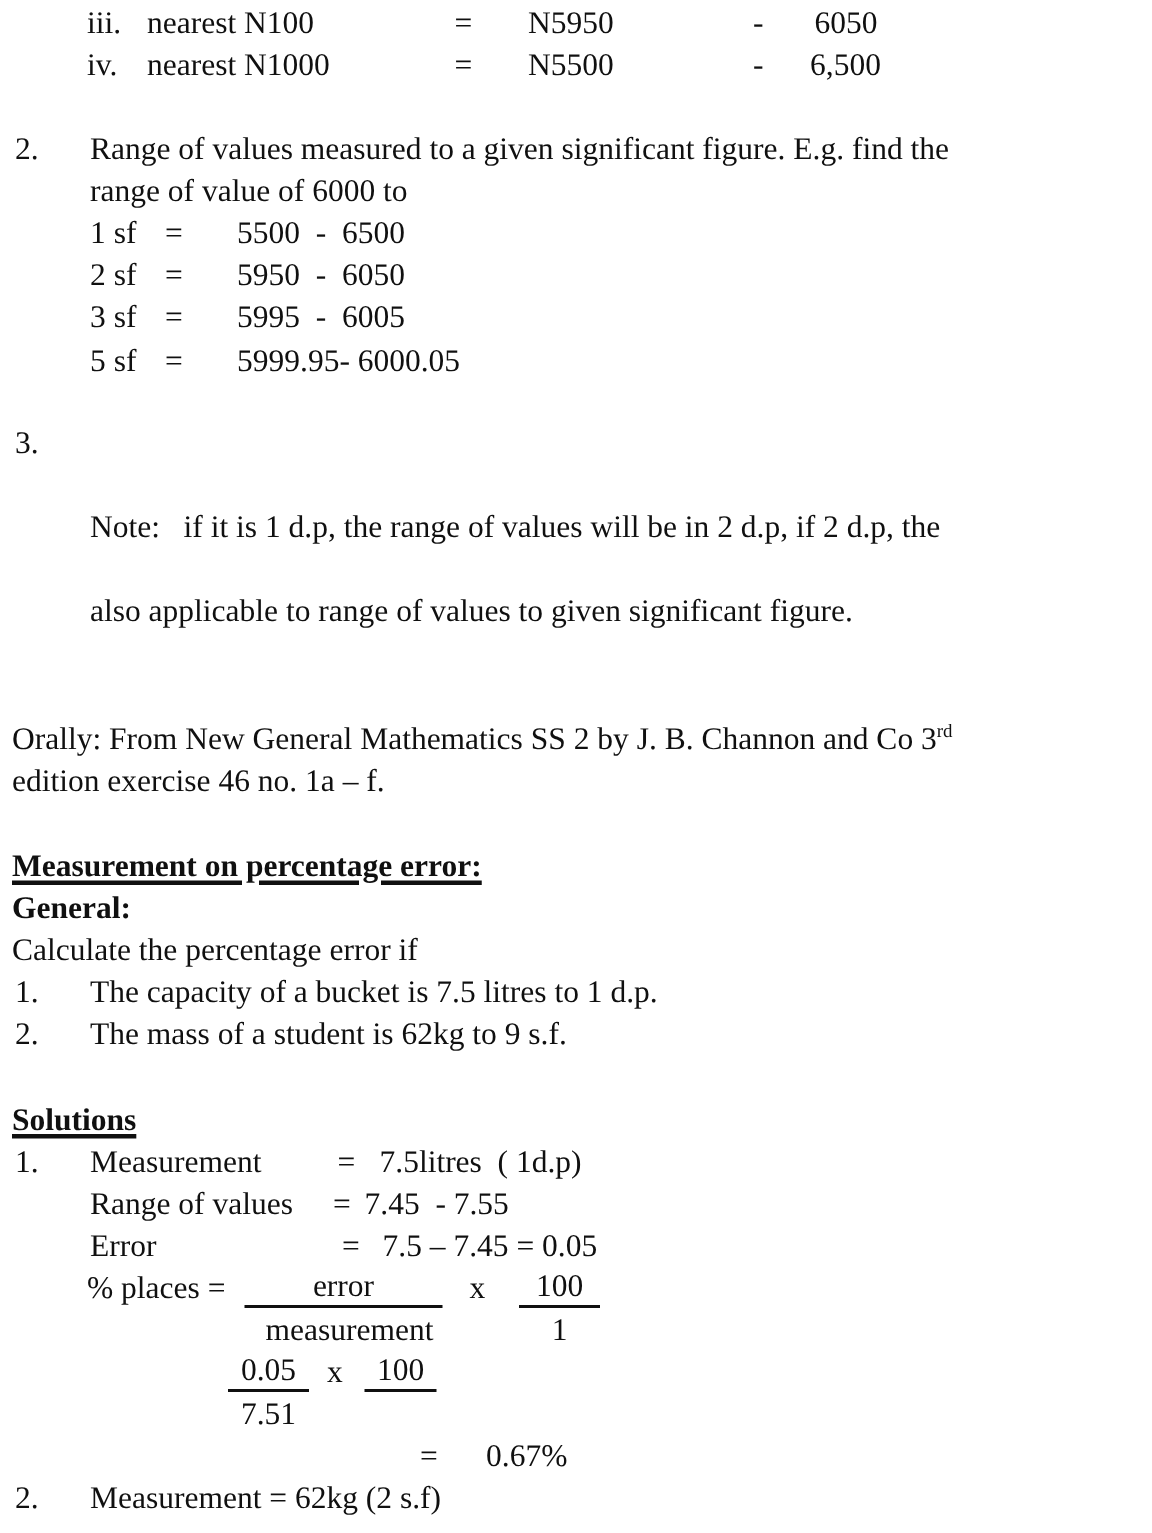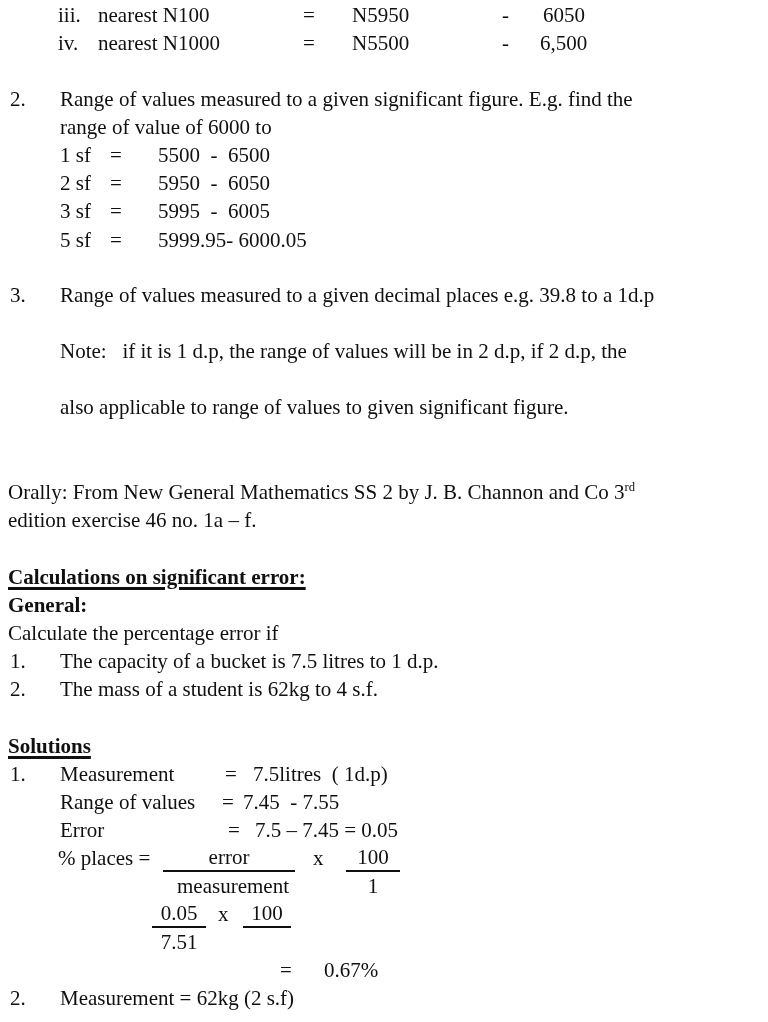--- a/index.html
+++ b/index.html
@@ -65,52 +65,51 @@
     <span class="seg" style="left:158px">5995  -  6005</span>
   </div>
   <div class="ln" style="top:226px">
     <span class="seg" style="left:60px">5 sf</span>
     <span class="seg" style="left:110px">=</span>
     <span class="seg" style="left:158px">5999.95- 6000.05</span>
   </div>
 
   <div class="ln" style="top:281px">
     <span class="seg" style="left:10px">3.</span>
-    <span class="seg" style="left:60px">Range of values measured to a given decimal places e.g. 39.8 to a 1d.p</span>
   </div>
   <div class="ln" style="top:337px">
     <span class="seg" style="left:60px">Note:   if it is 1 d.p, the range of values will be in 2 d.p, if 2 d.p, the</span>
   </div>
   <div class="ln" style="top:393px">
     <span class="seg" style="left:60px">also applicable to range of values to given significant figure.</span>
   </div>
 
   <div class="ln" style="top:478px">
     <span class="seg" style="left:8px"><span>Orally: From New General Mathematics SS 2 by J. B. Channon and Co 3</span><sup class="ord">rd</sup></span>
   </div>
   <div class="ln" style="top:506px">
     <span class="seg" style="left:8px">edition exercise 46 no. 1a – f.</span>
   </div>
 
   <div class="ln" style="top:563px">
-    <span class="seg hd ul" style="left:8px">Calculations on significant error:</span>
+    <span class="seg hd ul" style="left:8px">Measurement on percentage error:</span>
   </div>
   <div class="ln" style="top:591px">
     <span class="seg hd" style="left:8px">General:</span>
   </div>
   <div class="ln" style="top:619px">
     <span class="seg" style="left:8px">Calculate the percentage error if</span>
   </div>
   <div class="ln" style="top:647px">
     <span class="seg" style="left:10px">1.</span>
     <span class="seg" style="left:60px">The capacity of a bucket is 7.5 litres to 1 d.p.</span>
   </div>
   <div class="ln" style="top:675px">
     <span class="seg" style="left:10px">2.</span>
-    <span class="seg" style="left:60px">The mass of a student is 62kg to 4 s.f.</span>
+    <span class="seg" style="left:60px">The mass of a student is 62kg to 9 s.f.</span>
   </div>
 
   <div class="ln" style="top:732px">
     <span class="seg hd ul" style="left:8px">Solutions</span>
   </div>
   <div class="ln" style="top:760px">
     <span class="seg" style="left:10px">1.</span>
     <span class="seg" style="left:60px">Measurement</span>
     <span class="seg" style="left:225px">=</span>
     <span class="seg" style="left:253px">7.5litres  ( 1d.p)</span>

